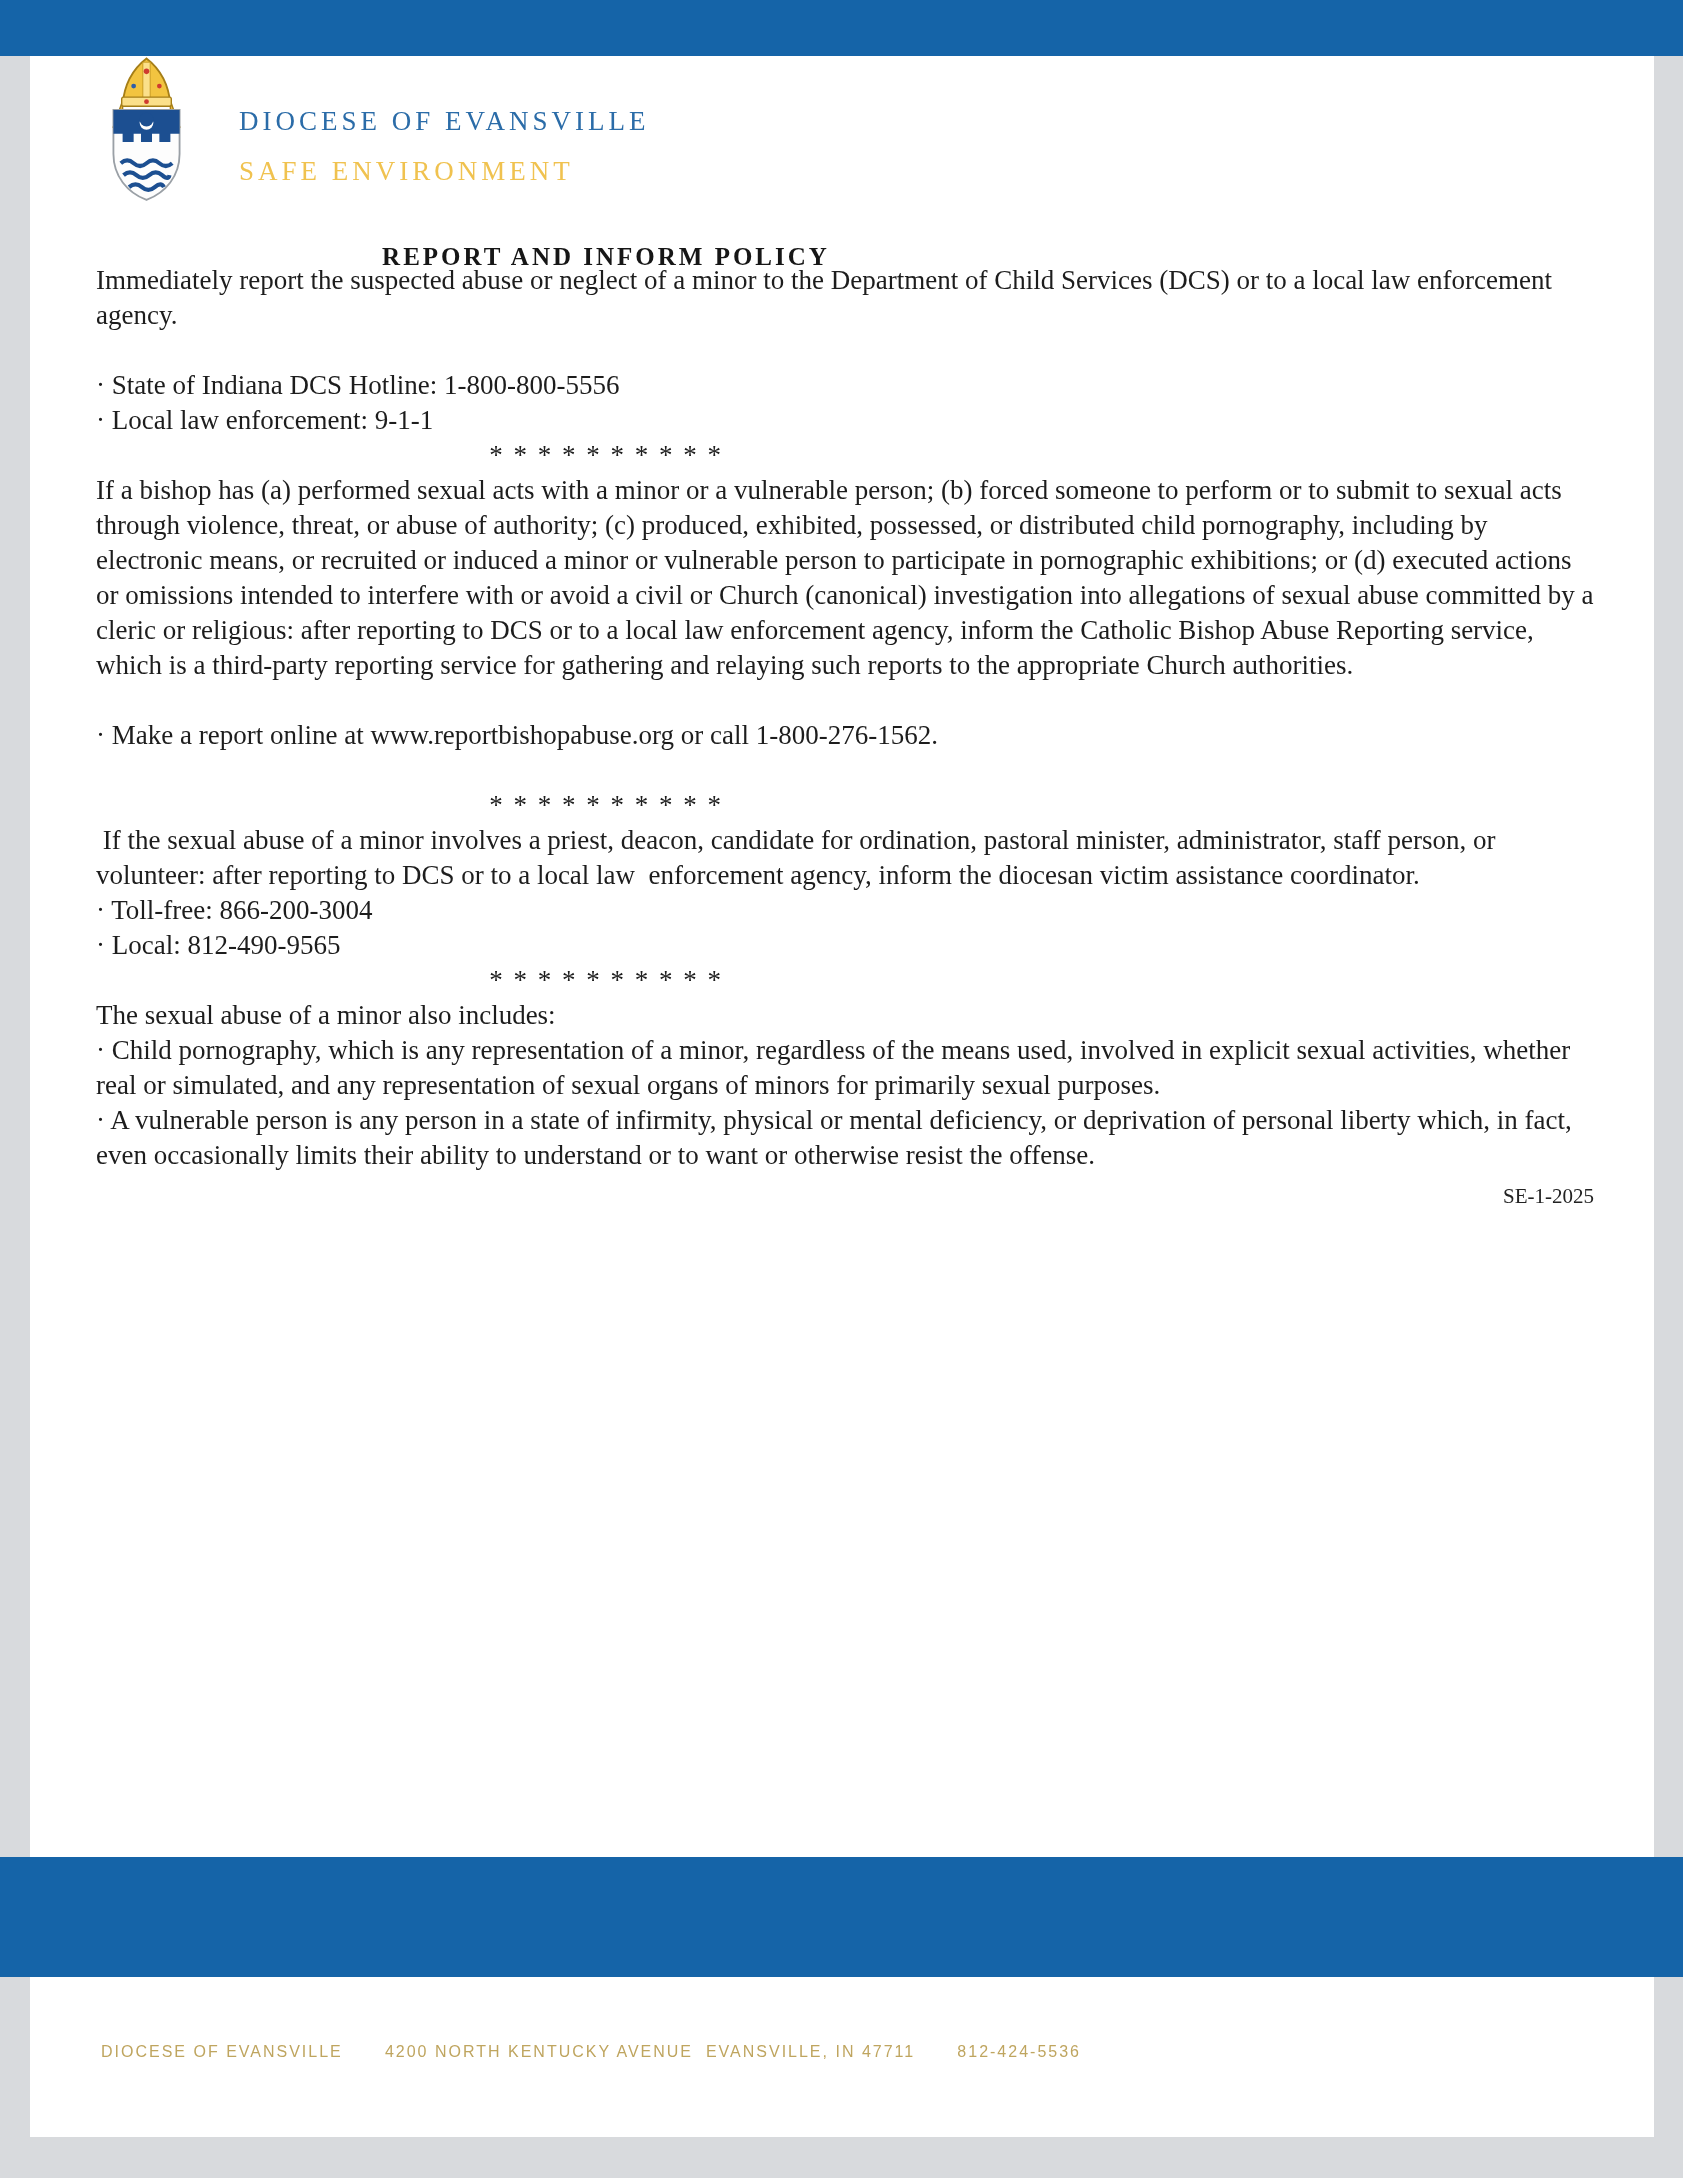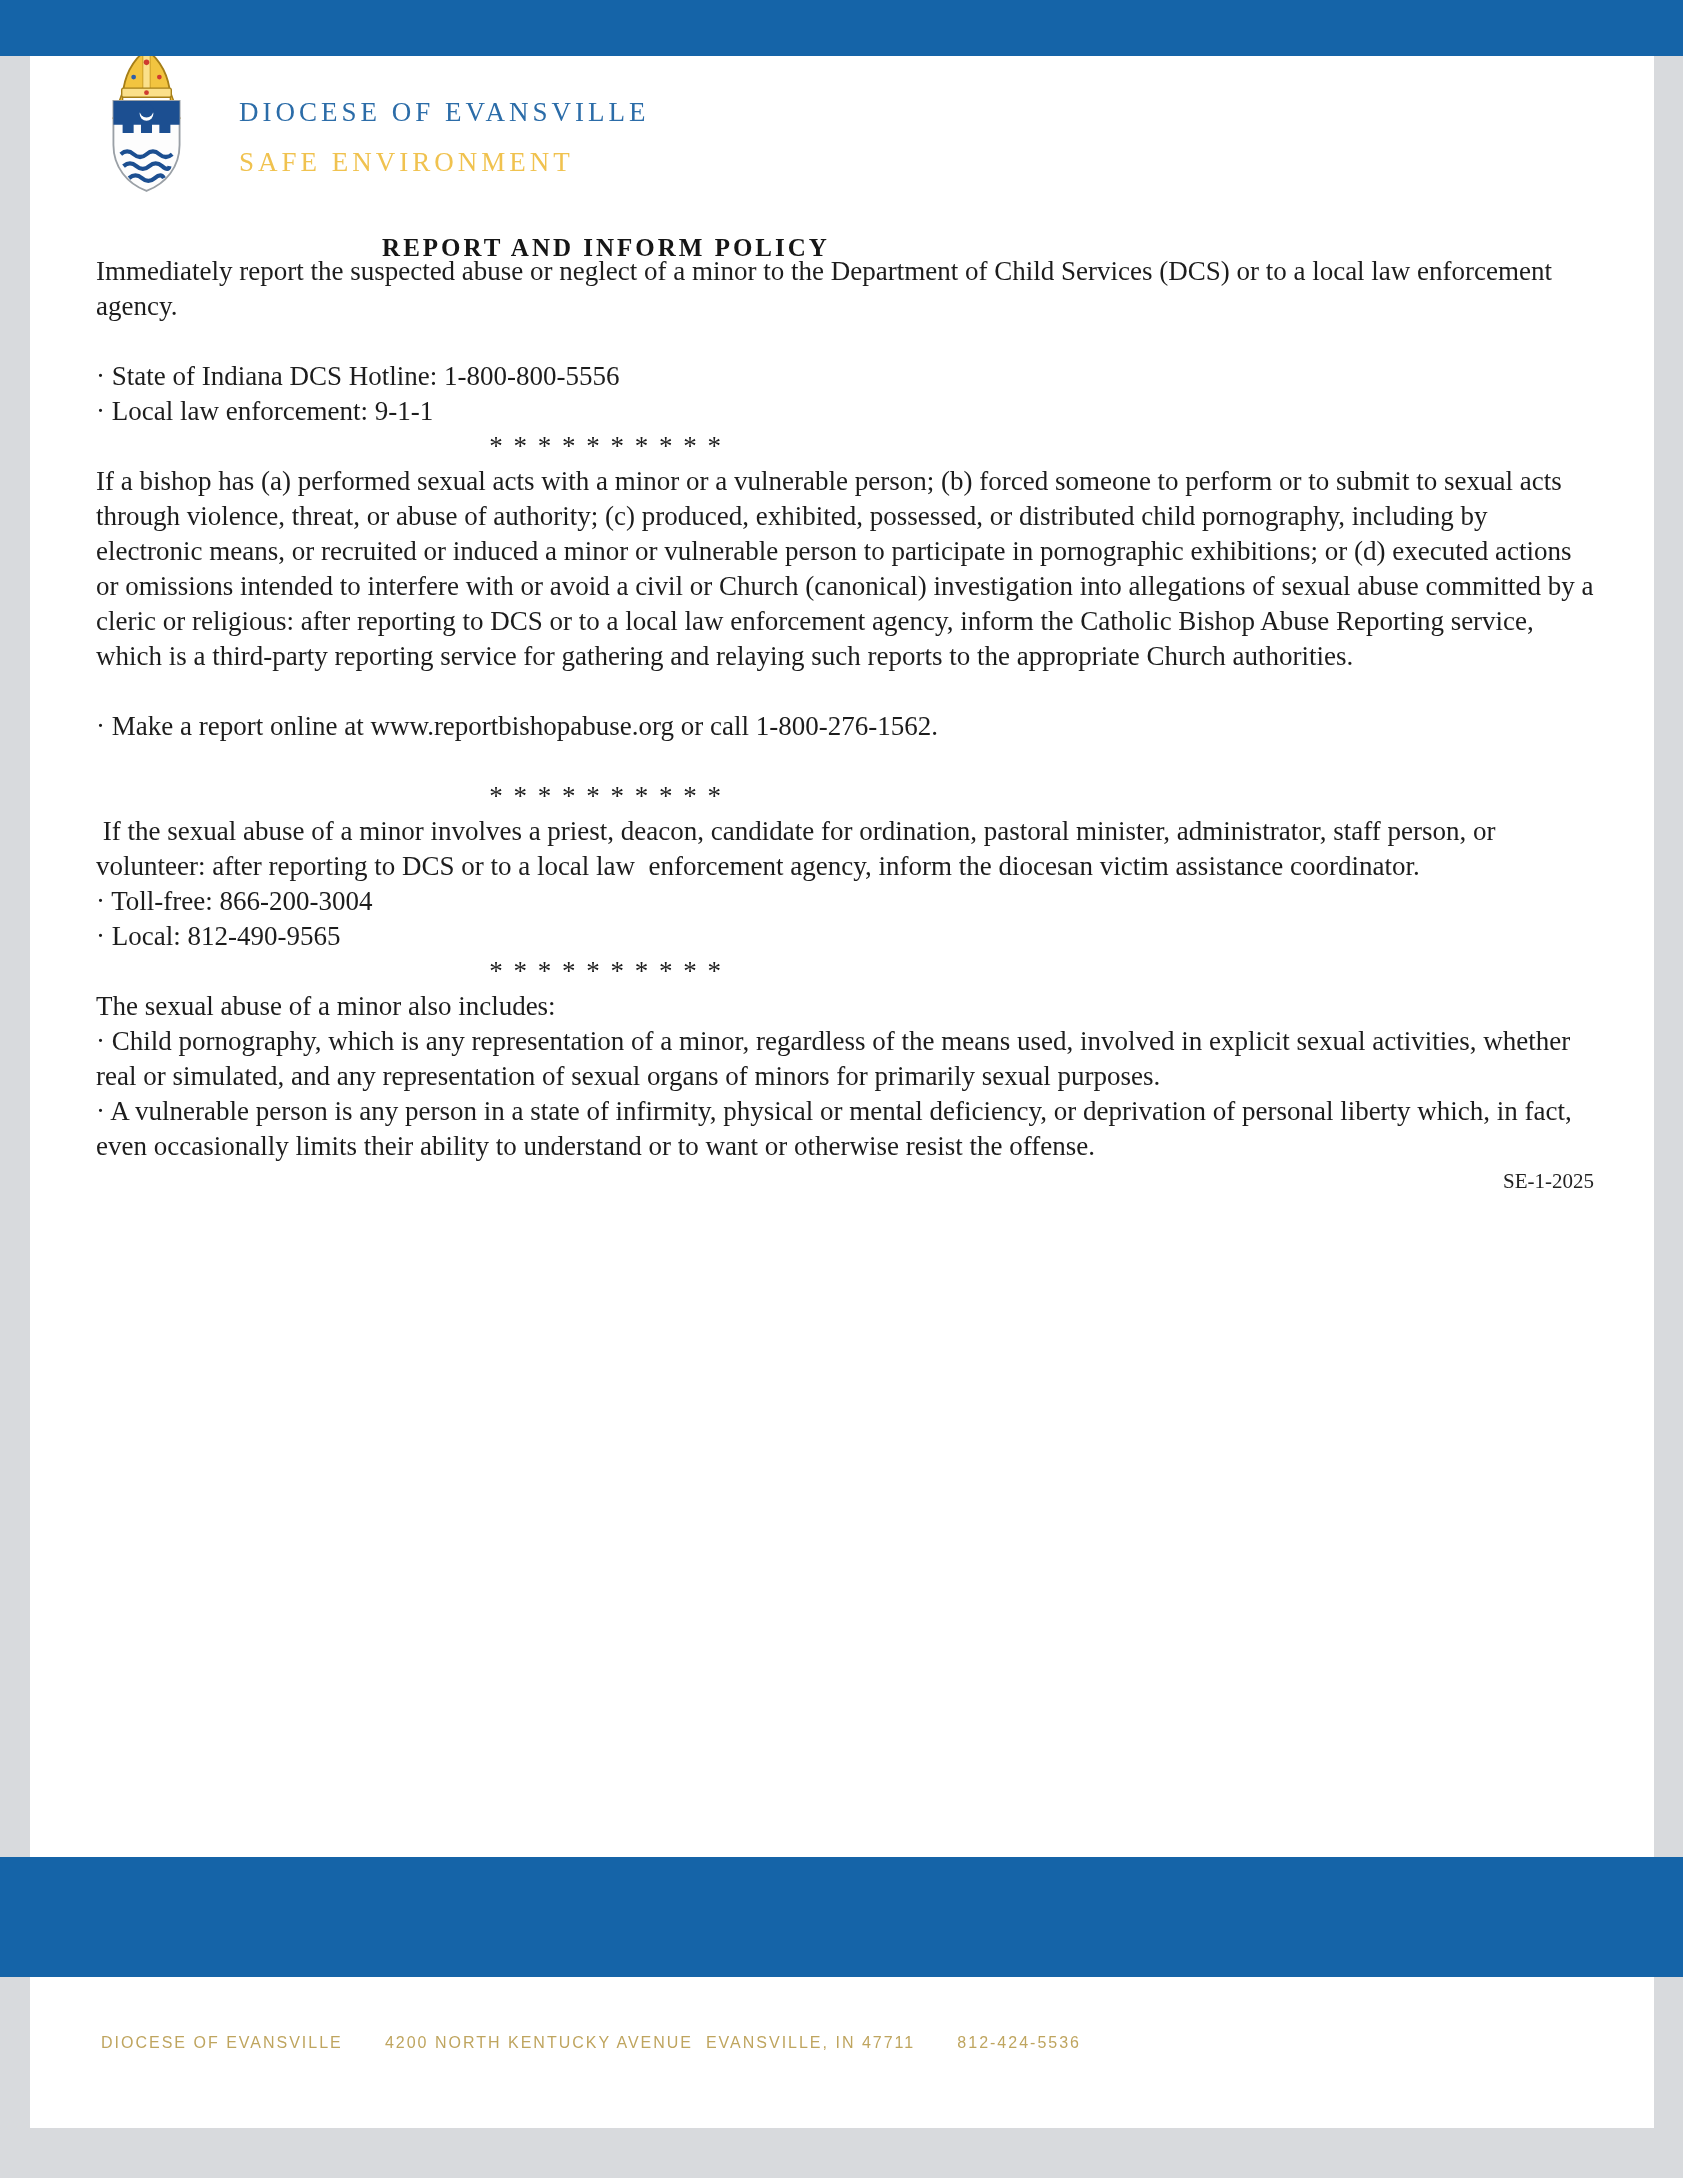--- a/index.html
+++ b/index.html
@@ -8,21 +8,21 @@
     width: 1683px; height: 2178px;
     position: relative;
     background: #d8dadd;
     font-family: "Liberation Serif", "DejaVu Serif", serif;
     overflow: hidden;
   }
   .band { position: absolute; left: 0; width: 1683px; background: #1564a8; z-index: 3; }
   .band-top { top: 0; height: 56px; }
   .band-bottom { top: 1857px; height: 120px; }
   .page {
-    position: absolute; left: 30px; top: 34px;
+    position: absolute; left: 30px; top: 43px;
     width: 1624px; height: 2094px;
     background: #ffffff; z-index: 1;
   }
   .logo { position: absolute; left: 61px; top: 10px; width: 111px; height: 158px; }
   .org-name {
     position: absolute; left: 209px; top: 63px;
     font-size: 27px; letter-spacing: 4px; color: #2b6ca8;
   }
   .program-name {
     position: absolute; left: 209px; top: 113px;
@@ -33,21 +33,21 @@
     text-align: center; font-size: 25px; font-weight: bold;
     letter-spacing: 3px; color: #161616; margin-top: 26px;
   }
   .body {
     position: absolute; left: 66px; top: 220px; width: 1498px;
     font-size: 27px; line-height: 35px; color: #1d1d1d;
   }
   .para { margin: 0; white-space: pre-wrap; }
   .spacer { height: 35px; }
   .sep { width: 1020px; text-align: center; letter-spacing: 2px; margin: 0; }
-  .doc-code { text-align: right; font-size: 21px; margin-top: 0; color: #222; }
+  .doc-code { text-align: right; font-size: 21px; margin-top: 6px; color: #222; }
   .footer {
     position: absolute; left: 71px; top: 2000px; width: 980px;
     display: flex; justify-content: space-between; align-items: center;
     font-family: "Liberation Sans", "DejaVu Sans", sans-serif;
     font-size: 16px; letter-spacing: 2px; color: #bfa55f;
   }
   .footer span { white-space: pre; }
 </style>
 </head>
 <body>

